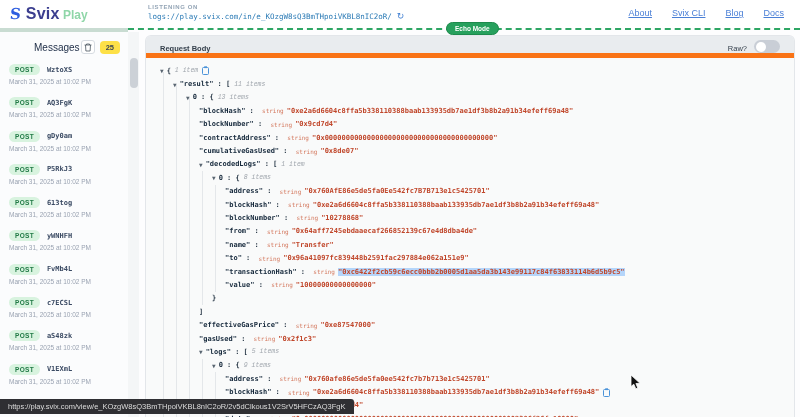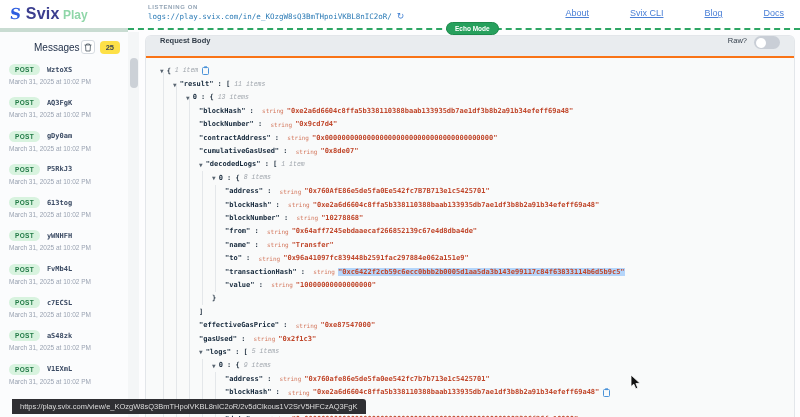--- a/index.html
+++ b/index.html
@@ -12,21 +12,21 @@
   .logo { position:absolute; left:10px; top:5px; display:flex; align-items:center; gap:5px; }
   .logo-s { font-size:15px; font-weight:bold; color:#2d5de0; font-family:"DejaVu Serif", serif; transform:skewX(-6deg); }
   .logo-brand { font-size:16px; font-weight:bold; color:#3b3e8f; letter-spacing:.2px; }
   .logo-suffix { font-size:12px; font-weight:bold; color:#8fd6a8; margin-left:-1px; }
   .listen { position:absolute; left:148px; top:4px; }
   .listen-label { font-size:6px; letter-spacing:.6px; color:#94a5b6; font-weight:bold; }
   .listen-row { display:flex; align-items:center; gap:5px; margin-top:2px; }
   .listen-url { font-family:"DejaVu Sans Mono", monospace; font-size:7.5px; color:#2a7ab5; }
   .refresh { font-size:9px; color:#3f7fd2; line-height:1; }
   .nav { position:absolute; right:16px; top:8px; display:flex; gap:20px; }
-  .nav-link { font-size:9px; color:#4a7fd6; font-weight:500;margin-left:21px; }
+  .nav-link { font-size:9px; color:#4a7fd6; font-weight:500; }
 
   
   .sidebar { position:absolute; left:0; top:28px; width:128px; height:389px; background:#fbfcfd; z-index:2; }
   .sidebar-divider { position:absolute; left:0; top:0; width:128px; height:4px; background:#c9dcd2; }
   .sidebar-head { position:absolute; left:0; top:8px; width:128px; height:22px; display:flex; align-items:center; padding:0 8px; }
   .sidebar-title { font-size:10px; font-weight:normal; color:#22314a; flex:1;padding-left:26px; }
   .trash-btn { width:14px; height:14px; border:1px solid #d6dbe1; border-radius:3px; background:#fff; display:flex; align-items:center; justify-content:center; margin-right:5px; }
   .count-pill { background:#fde047; border-radius:4px; font-size:7.5px; font-weight:bold; color:#3a4553; padding:2px 6px; }
   .msg-list { position:absolute; left:0; top:32px; width:128px; }
   .msg { padding:4px 9px 5px 9px; height:33.3px; }
@@ -37,21 +37,21 @@
 
   
   .gutter { position:absolute; left:128px; top:32px; width:11px; height:385px; background:#f4f6f7; z-index:3; }
   .thumb { position:absolute; left:129.5px; top:58px; width:8px; height:30px; background:#ccd1d7; border-radius:4px; z-index:4; }
 
   
   .main { position:absolute; left:128px; top:28px; width:672px; height:389px; border-top:2px dashed #2ea664; background:#fdfdfe; }
   .echo-badge { position:absolute; left:446px; top:22px; background:#27a05d; border:1px solid #1d8a4c; color:#fff; font-size:6.5px; font-weight:bold; padding:2px 8px; border-radius:8px; z-index:6; }
 
   .card { position:absolute; left:146px; top:36px; width:648px; height:381px; border-radius:5px 5px 0 0; background:#f7f8f9; box-shadow:0 0 0 1px #e3e6ea; overflow:hidden; }
-  .card-head { height:22px; background:#e9ecef; border-bottom:2px solid #f97316; display:flex; align-items:flex-start; padding:0 14px; }
+  .card-head { height:22px; background:#e9ecef; border-bottom:5px solid #f97316; display:flex; align-items:flex-end; padding:0 14px; }
   .card-title { font-size:7.5px; font-weight:bold; color:#333e4a; flex:1; }
   .raw-label { font-size:7.5px; color:#333e4a; margin-right:7px; }
   .toggle { width:26px; height:13px; border-radius:7px; background:#c9ced6; position:relative; }
   .knob { position:absolute; left:1.5px; top:1.5px; width:10px; height:10px; border-radius:50%; background:#fff; }
 
   
   .card-body { position:relative; height:359px; background:#f9fafa; padding:6px 0 0 8px; overflow:hidden; }
   .trow { height:13.4px; display:flex; align-items:center; font-family:"DejaVu Sans Mono", monospace; font-size:7px; white-space:nowrap; position:relative; z-index:2; }
   .ind0{padding-left:6px;} .ind1{padding-left:19px;} .ind2{padding-left:32px;}
   .ind3{padding-left:45px;} .ind4{padding-left:58px;} .ind5{padding-left:71px;}
@@ -60,21 +60,21 @@
   .colon { color:#2b3a49; font-weight:bold; white-space:pre; }
   .br { color:#2b3a49; font-weight:bold; }
   .meta { font-size:6.5px; font-style:italic; color:#a0a6ad; margin-left:4px;font-family:Liberation Mono, monospace; }
   .typ { font-size:6px; color:#d4795f; margin:0 3px 0 4px; }
   .val { color:#c0462a; font-weight:bold; }
   .val.hl { background:#b5d5fa; }
   .copy { margin-left:4px; display:inline-flex; }
   .guide { position:absolute; width:1px; background:#e4e7ea; z-index:1; }
 
   
-  .statusbar { position:absolute; left:12px; top:399px; height:15px; background:#2f2f33; color:#dcdcdc; font-size:7.5px; display:flex; align-items:center; padding:0 8px; z-index:20; border-top-right-radius:3px; }
+  .statusbar { position:absolute; left:0; top:399px; height:15px; background:#2f2f33; color:#dcdcdc; font-size:7.5px; display:flex; align-items:center; padding:0 8px; z-index:20; border-top-right-radius:3px; }
   .cursor { position:absolute; left:630px; top:374px; z-index:30; }
 </style>
 </head>
 <body>
 
 <div id="app">
 
   <div class="header">
     <div class="logo">
       <span class="logo-s">S</span>

